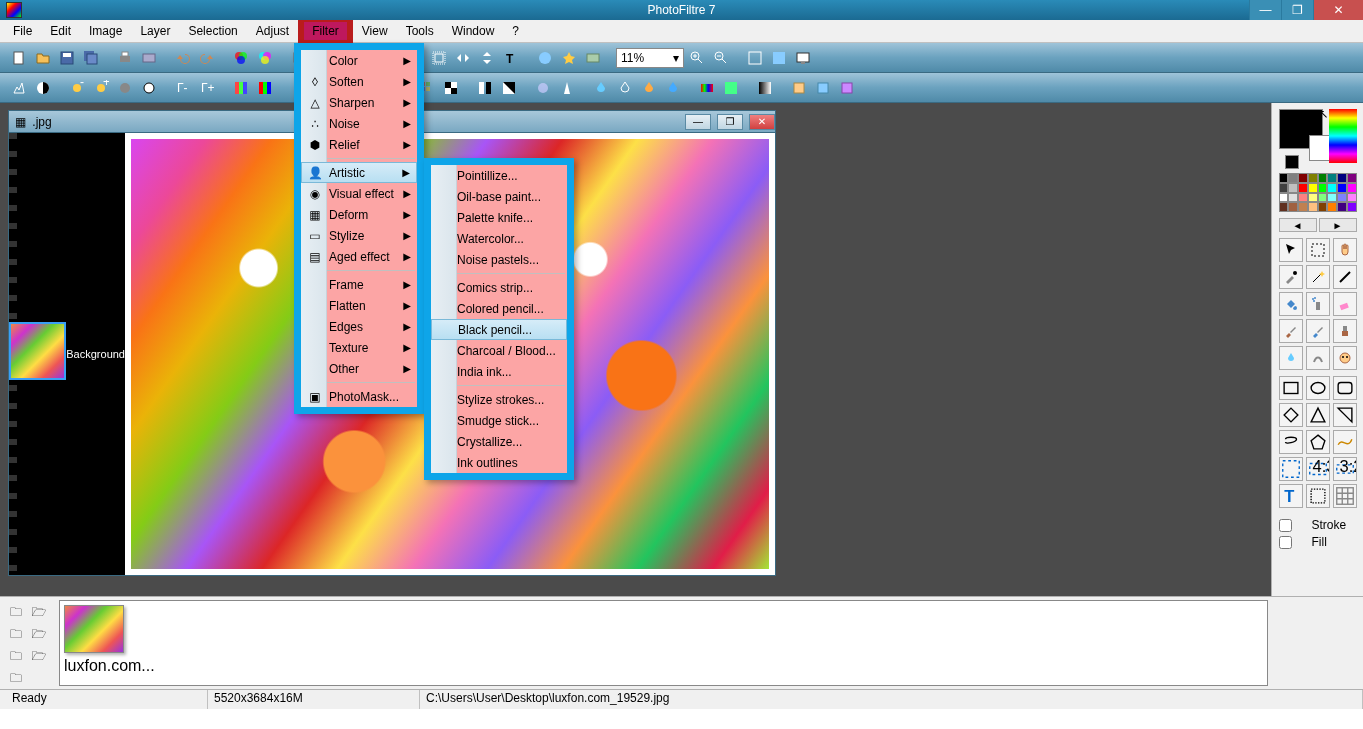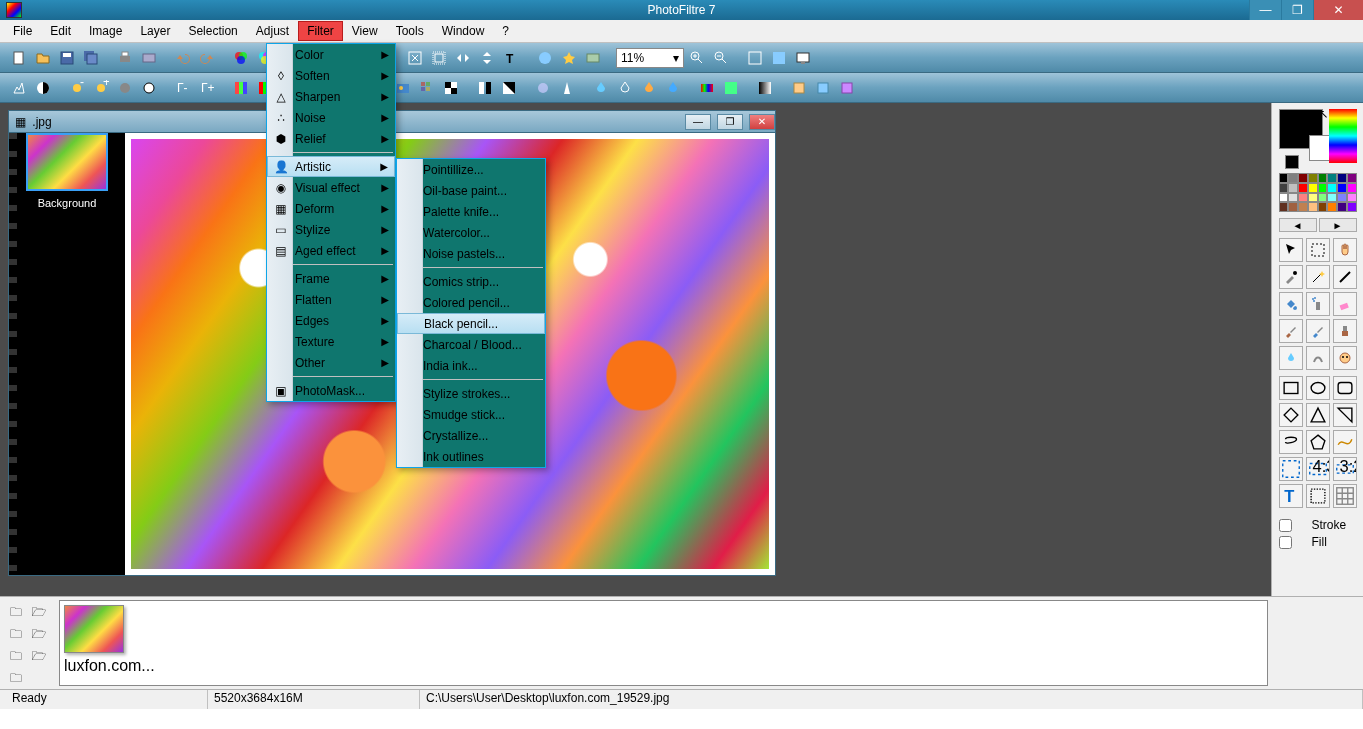--- a/index.html
+++ b/index.html
@@ -5,35 +5,35 @@
 * { margin: 0; padding: 0; box-sizing: border-box; font-family: Tahoma, sans-serif; font-size: 12px; }
 html, body { width: 1363px; height: 729px; overflow: hidden; background: #fff; }
 .titlebar { height: 20px; background: linear-gradient(#2a8bb8, #1b6a92); display: flex; align-items: center; position: relative; }
 .titlebar-title { position: absolute; left: 50%; transform: translateX(-50%); color: #fff; font-size: 12px; }
 .titlebar-icon { width: 16px; height: 16px; margin-left: 6px; background: linear-gradient(135deg,#ff0,#f00,#00f,#0f0); border: 1px solid #333; }
 .win-controls { margin-left: auto; display: flex; }
 .win-btn { width: 32px; height: 20px; background: #3a8fb5; border-left: 1px solid #2a7a9f; display: flex; align-items: center; justify-content: center; color: #fff; }
 .win-btn.close { background: #c8504f; width: 50px; }
 .menubar { height: 23px; background: #f0f0f0; border-bottom: 1px solid #c0c0c0; display: flex; align-items: center; padding-left: 4px; }
 .menu-item { padding: 9px 9px; cursor: pointer; }
-.menu-item.open { background: #ef4444; border: 1px solid #b91c1c; padding: 2px 8px; }
+.menu-item.open { background: #be185d; border: 6px solid #b91c1c; padding: 2px 8px; }
 .toolbar { height: 30px; background: linear-gradient(#9fc4d9, #6ba2bf 50%, #4f8aa8); border-bottom: 1px solid #3a6a82; display: flex; align-items: center; padding-left: 8px; gap: 2px; }
 .tb-btn { width: 22px; height: 22px; display: flex; align-items: center; justify-content: center; border: 1px solid transparent; }
 .tb-btn svg { width: 16px; height: 16px; }
 .tb-sep { width: 8px; }
 .tb-combo { width: 68px; height: 20px; background: #fff; border: 1px solid #888; display: flex; align-items: center; padding: 0 4px; justify-content: space-between; }
 .work-area { display: flex; height: 493px; }
 .canvas-zone { flex: 1; background: #4b4b4b; background-image: radial-gradient(#555 0.5px, transparent 0.5px); background-size: 4px 4px; position: relative; }
 .doc-window { position: absolute; left: 8px; top: 7px; width: 768px; height: 466px; background: #fff; border: 1px solid #3a6a82; }
 .doc-header { height: 22px; background: linear-gradient(#a8c8da, #7aa8c2); display: flex; align-items: center; padding-left: 6px; gap: 6px; border-bottom: 1px solid #3a6a82; }
 .doc-header-title { flex: 1; color: #000; }
 .doc-header-btn { width: 26px; height: 16px; border: 1px solid #5a8aa4; background: linear-gradient(#e8f0f5,#c0d6e2); display: flex; align-items: center; justify-content: center; font-size: 10px; }
 .doc-header-btn.close { background: linear-gradient(#f08080,#d04040); color: #fff; }
 .doc-body { display: flex; height: calc(100% - 22px); }
-.layer-strip { width: 116px; background: #000; display: flex; flex-direction: column; align-items: center; padding-top: 0; background-image: repeating-linear-gradient(to bottom, #333 0 6px, #000 6px 18px); background-size: 8px 18px; background-repeat: repeat-y; background-position: 0 0, right 0; }
+.layer-strip { width: 116px; background: #000; display: flex; flex-direction: row; align-items: center; padding-top: 0; background-image: repeating-linear-gradient(to bottom, #333 0 6px, #000 6px 18px); background-size: 8px 18px; background-repeat: repeat-y; background-position: 0 0, right 0; }
 .layer-thumb { width: 82px; height: 58px; border: 2px solid #3a9ff5; margin-bottom: 6px; background: linear-gradient(135deg,#e84,#c3c 20%,#6c3 40%,#fd4 60%,#e55 80%,#93d); }
 .layer-label { color: #fff; font-size: 11px; }
 .canvas-img { flex: 1; background: linear-gradient(125deg,#d946ef 0%,#ec4899 8%,#f97316 15%,#eab308 22%,#84cc16 30%,#a855f7 38%,#dc2626 46%,#fde047 54%,#f472b6 62%,#8b5cf6 70%,#fb923c 78%,#22c55e 86%,#e11d48 94%,#a3e635 100%); margin: 6px; position: relative; overflow: hidden; }
 .canvas-img::before { content:''; position:absolute; inset:0; background: radial-gradient(circle at 20% 30%,#fff 0 18px,transparent 20px), radial-gradient(circle at 60% 20%,#dc2626 0 30px,transparent 32px), radial-gradient(circle at 80% 55%,#f97316 0 34px,transparent 36px), radial-gradient(circle at 35% 75%,#fb923c 0 30px,transparent 32px), radial-gradient(circle at 55% 55%,#ec4899 0 26px,transparent 28px), radial-gradient(circle at 72% 28%,#fff 0 16px,transparent 18px), radial-gradient(circle at 45% 38%,#fde047 0 14px,transparent 16px); }
 .right-panel { width: 92px; background: #f0f0f0; border-left: 1px solid #b0b0b0; padding: 6px; display: flex; flex-direction: column; gap: 6px; align-items: center; }
 .color-picker { width: 78px; height: 58px; position: relative; }
 .color-swatch-bg { position: absolute; left: 0; top: 0; width: 44px; height: 40px; background: #000; border: 1px solid #888; }
 .color-swatch-fg { position: absolute; left: 6px; top: 46px; width: 14px; height: 14px; background: #000; border: 1px solid #888; }
 .color-swatch-white { position: absolute; left: 30px; top: 26px; width: 28px; height: 26px; background: #fff; border: 1px solid #888; }
 .color-gradient { position: absolute; right: 0; top: 0; width: 28px; height: 54px; background: linear-gradient(to bottom,#f00,#ff0,#0f0,#0ff,#00f,#f0f,#f00); }
@@ -54,21 +54,21 @@
 .bs-tools { width: 56px; display: grid; grid-template-columns: repeat(2,1fr); gap: 2px; padding: 6px; align-content: start; }
 .bs-tool { width: 20px; height: 20px; display: flex; align-items: center; justify-content: center; }
 .bs-thumbs { flex: 1; background: #fff; border: 1px solid #888; margin: 3px; padding: 4px; display: flex; flex-direction: column; }
 .bs-thumb-img { width: 60px; height: 48px; border: 1px solid #888; box-shadow: 2px 2px 3px rgba(0,0,0,0.3); background: linear-gradient(135deg,#e84,#c3c 20%,#6c3 40%,#fd4 60%,#e55 80%,#93d); margin-bottom: 4px; }
 .bs-thumb-label { font-size: 16px; }
 .statusbar { height: 20px; background: #f0f0f0; border-top: 1px solid #b0b0b0; display: flex; align-items: center; padding-left: 8px; gap: 2px; }
 .sb-cell { border-right: 1px solid #c0c0c0; padding: 0 10px 4px 4px; height: 100%; display: flex; align-items: center; }
 .sb-cell.w1 { width: 200px; }
 .sb-cell.w2 { width: 210px; }
 
-.dropdown { position: absolute; background: #0f766e; border: 1px solid #0ea5e9; box-shadow: 3px 3px 6px rgba(0,0,0,0.3); z-index: 100; }
+.dropdown { position: absolute; background: #fca5a5; border: 7px solid #0ea5e9; box-shadow: 3px 3px 6px rgba(0,0,0,0.3); z-index: 100; margin-left: 28px; }
 .dd-filter { left: 266px; top: 43px; width: 130px; }
 .dd-row { height: 21px; display: flex; align-items: center; padding-left: 28px; position: relative; }
 .dd-row.hl { background: linear-gradient(#d6ecf8,#b8dff2); border: 1px solid #7ab9d8; padding-left: 27px; }
 .dd-row .arrow { position: absolute; right: 6px; font-size: 10px; }
 .dd-row .icn { position: absolute; left: 6px; width: 16px; height: 16px; display: flex; align-items: center; justify-content: center; }
 .dd-sep { height: 1px; background: #c0c0c0; margin: 3px 2px; }
 .dd-iconstrip { position: absolute; left: 0; top: 0; bottom: 0; width: 26px; background: linear-gradient(to right,#e8eff4,#dae5ec); border-right: 1px solid #c8d2da; }
 .dd-sub { left: 396px; top: 158px; width: 150px; }
 .dd-sub .dd-row { padding-left: 26px; }
 </style>

